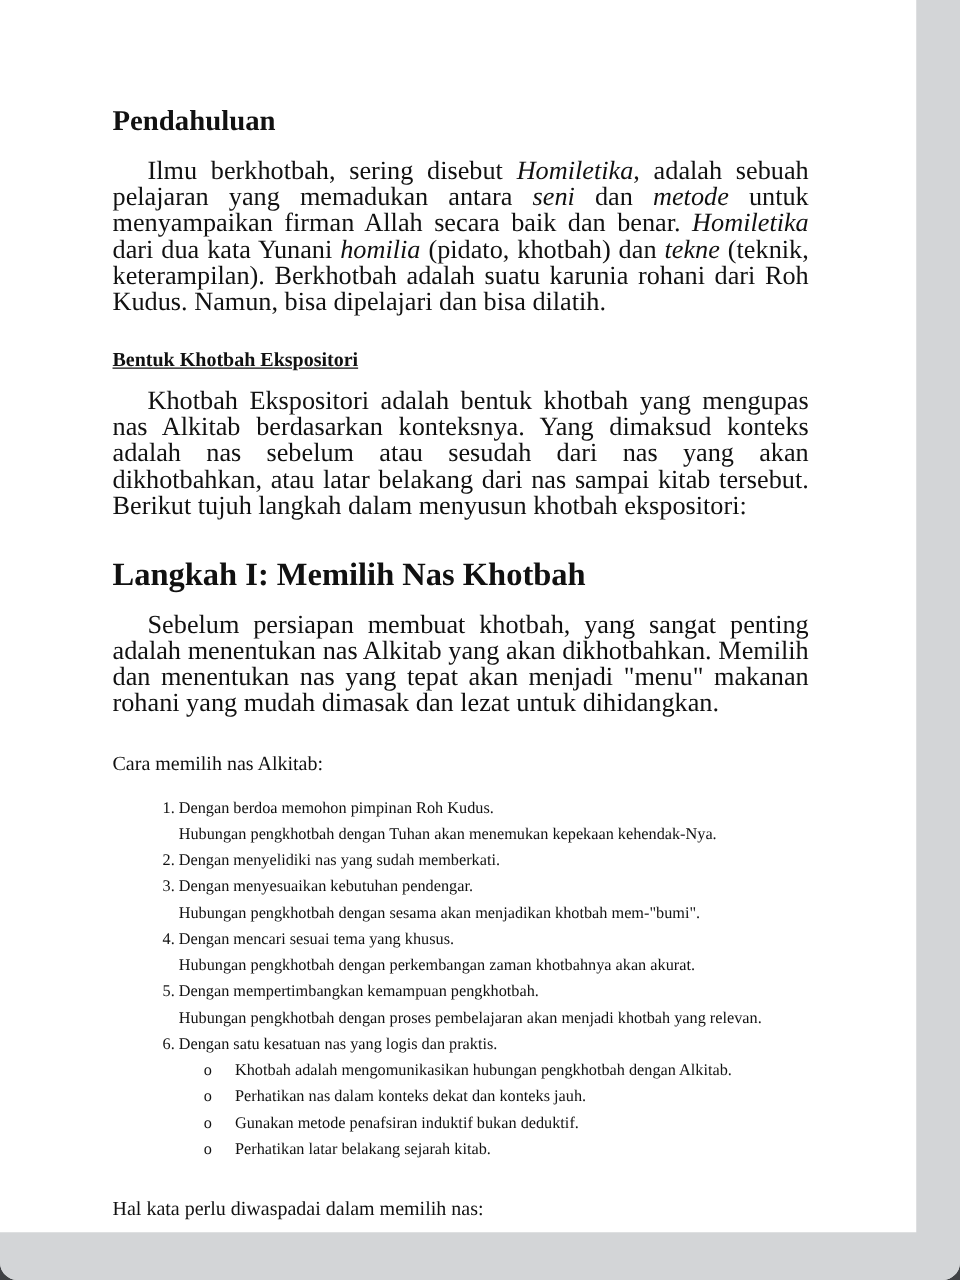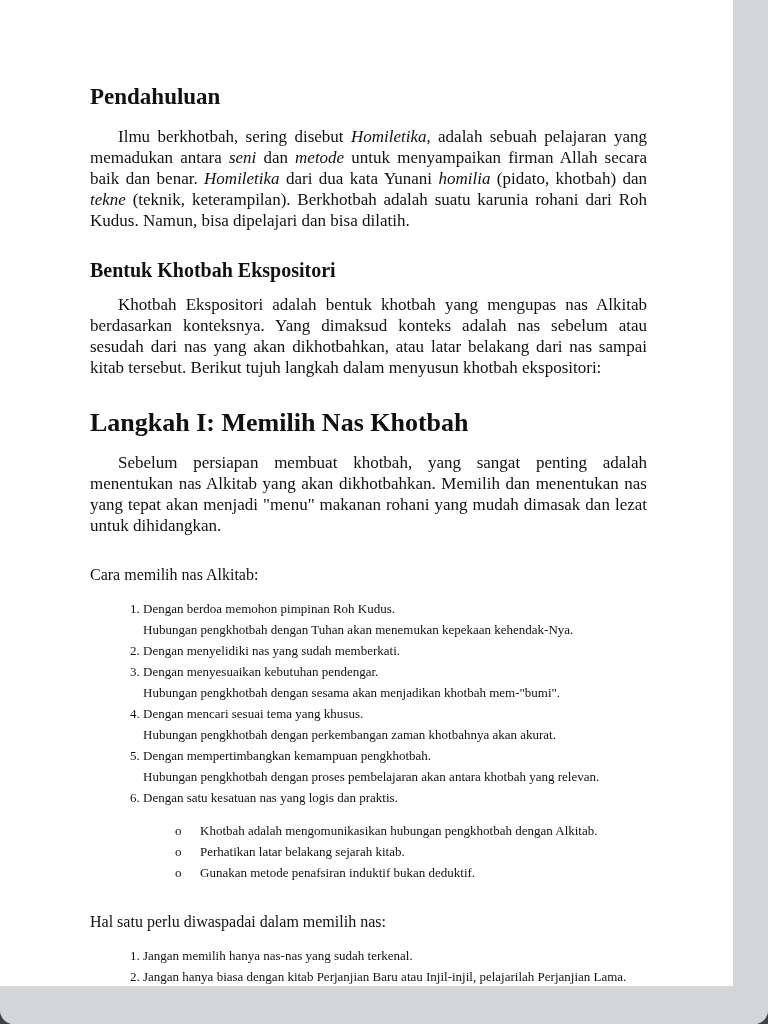--- a/index.html
+++ b/index.html
@@ -27,30 +27,31 @@
     box-sizing: border-box;
     padding: 84px 86px 0 90px;
     color: #111111;
   }
   .page-title {
     font-size: 23px;
     font-weight: bold;
     margin: 0 0 16px 0;
   }
   .para {
-    font-size: 17px;
+    font-size: 21px;
     line-height: 21px;
     text-align: justify;
     text-indent: 28px;
     margin: 0;
   }
   .section-heading {
-    font-size: 20px;
+    font-size: 16px;
     font-weight: bold;
     margin: 28px 0 12px 0;
+    text-decoration: underline;
   }
   .big-heading {
     font-size: 26px;
     font-weight: bold;
     margin: 30px 0 14px 0;
   }
   .sub-heading {
     font-size: 16px;
     font-weight: normal;
     margin: 30px 0 14px 0;
@@ -63,21 +64,21 @@
   }
   ol.num-list > li {
     margin: 0;
     padding: 0;
   }
   .item-detail {
     margin: 0;
   }
   ul.sub-list {
     list-style: none;
-    margin: 12px;
+    margin: 0;
     padding: 0 0 0 20px;
   }
   ul.sub-list > li {
     position: relative;
     padding-left: 25px;
   }
   ul.sub-list > li::before {
     content: "o";
     position: absolute;
     left: 0;
@@ -122,33 +123,34 @@
       <li>
         <div>Dengan menyesuaikan kebutuhan pendengar.</div>
         <div class="item-detail">Hubungan pengkhotbah dengan sesama akan menjadikan khotbah mem-"bumi".</div>
       </li>
       <li>
         <div>Dengan mencari sesuai tema yang khusus.</div>
         <div class="item-detail">Hubungan pengkhotbah dengan perkembangan zaman khotbahnya akan akurat.</div>
       </li>
       <li>
         <div>Dengan mempertimbangkan kemampuan pengkhotbah.</div>
-        <div class="item-detail">Hubungan pengkhotbah dengan proses pembelajaran akan antara khotbah yang relevan.</div>
+        <div class="item-detail">Hubungan pengkhotbah dengan proses pembelajaran akan menjadi khotbah yang relevan.</div>
       </li>
       <li>
         <div>Dengan satu kesatuan nas yang logis dan praktis.</div>
         <ul class="sub-list">
           <li>Khotbah adalah mengomunikasikan hubungan pengkhotbah dengan Alkitab.</li>
+          <li>Perhatikan nas dalam konteks dekat dan konteks jauh.</li>
+          <li>Gunakan metode penafsiran induktif bukan deduktif.</li>
           <li>Perhatikan latar belakang sejarah kitab.</li>
-          <li>Gunakan metode penafsiran induktif bukan deduktif.</li>
         </ul>
       </li>
     </ol>
 
-    <h3 class="sub-heading">Hal satu perlu diwaspadai dalam memilih nas:</h3>
+    <h3 class="sub-heading">Hal kata perlu diwaspadai dalam memilih nas:</h3>
 
     <ol class="num-list">
       <li>Jangan memilih hanya nas-nas yang sudah terkenal.</li>
       <li>Jangan hanya biasa dengan kitab Perjanjian Baru atau Injil-injil, pelajarilah Perjanjian Lama.</li>
       <li>Jangan memilih karena ada "pesan sponsor" atau karena motif khusus.</li>
 
     </ol>
 
   </div>
   <div class="bottom-band"></div>

